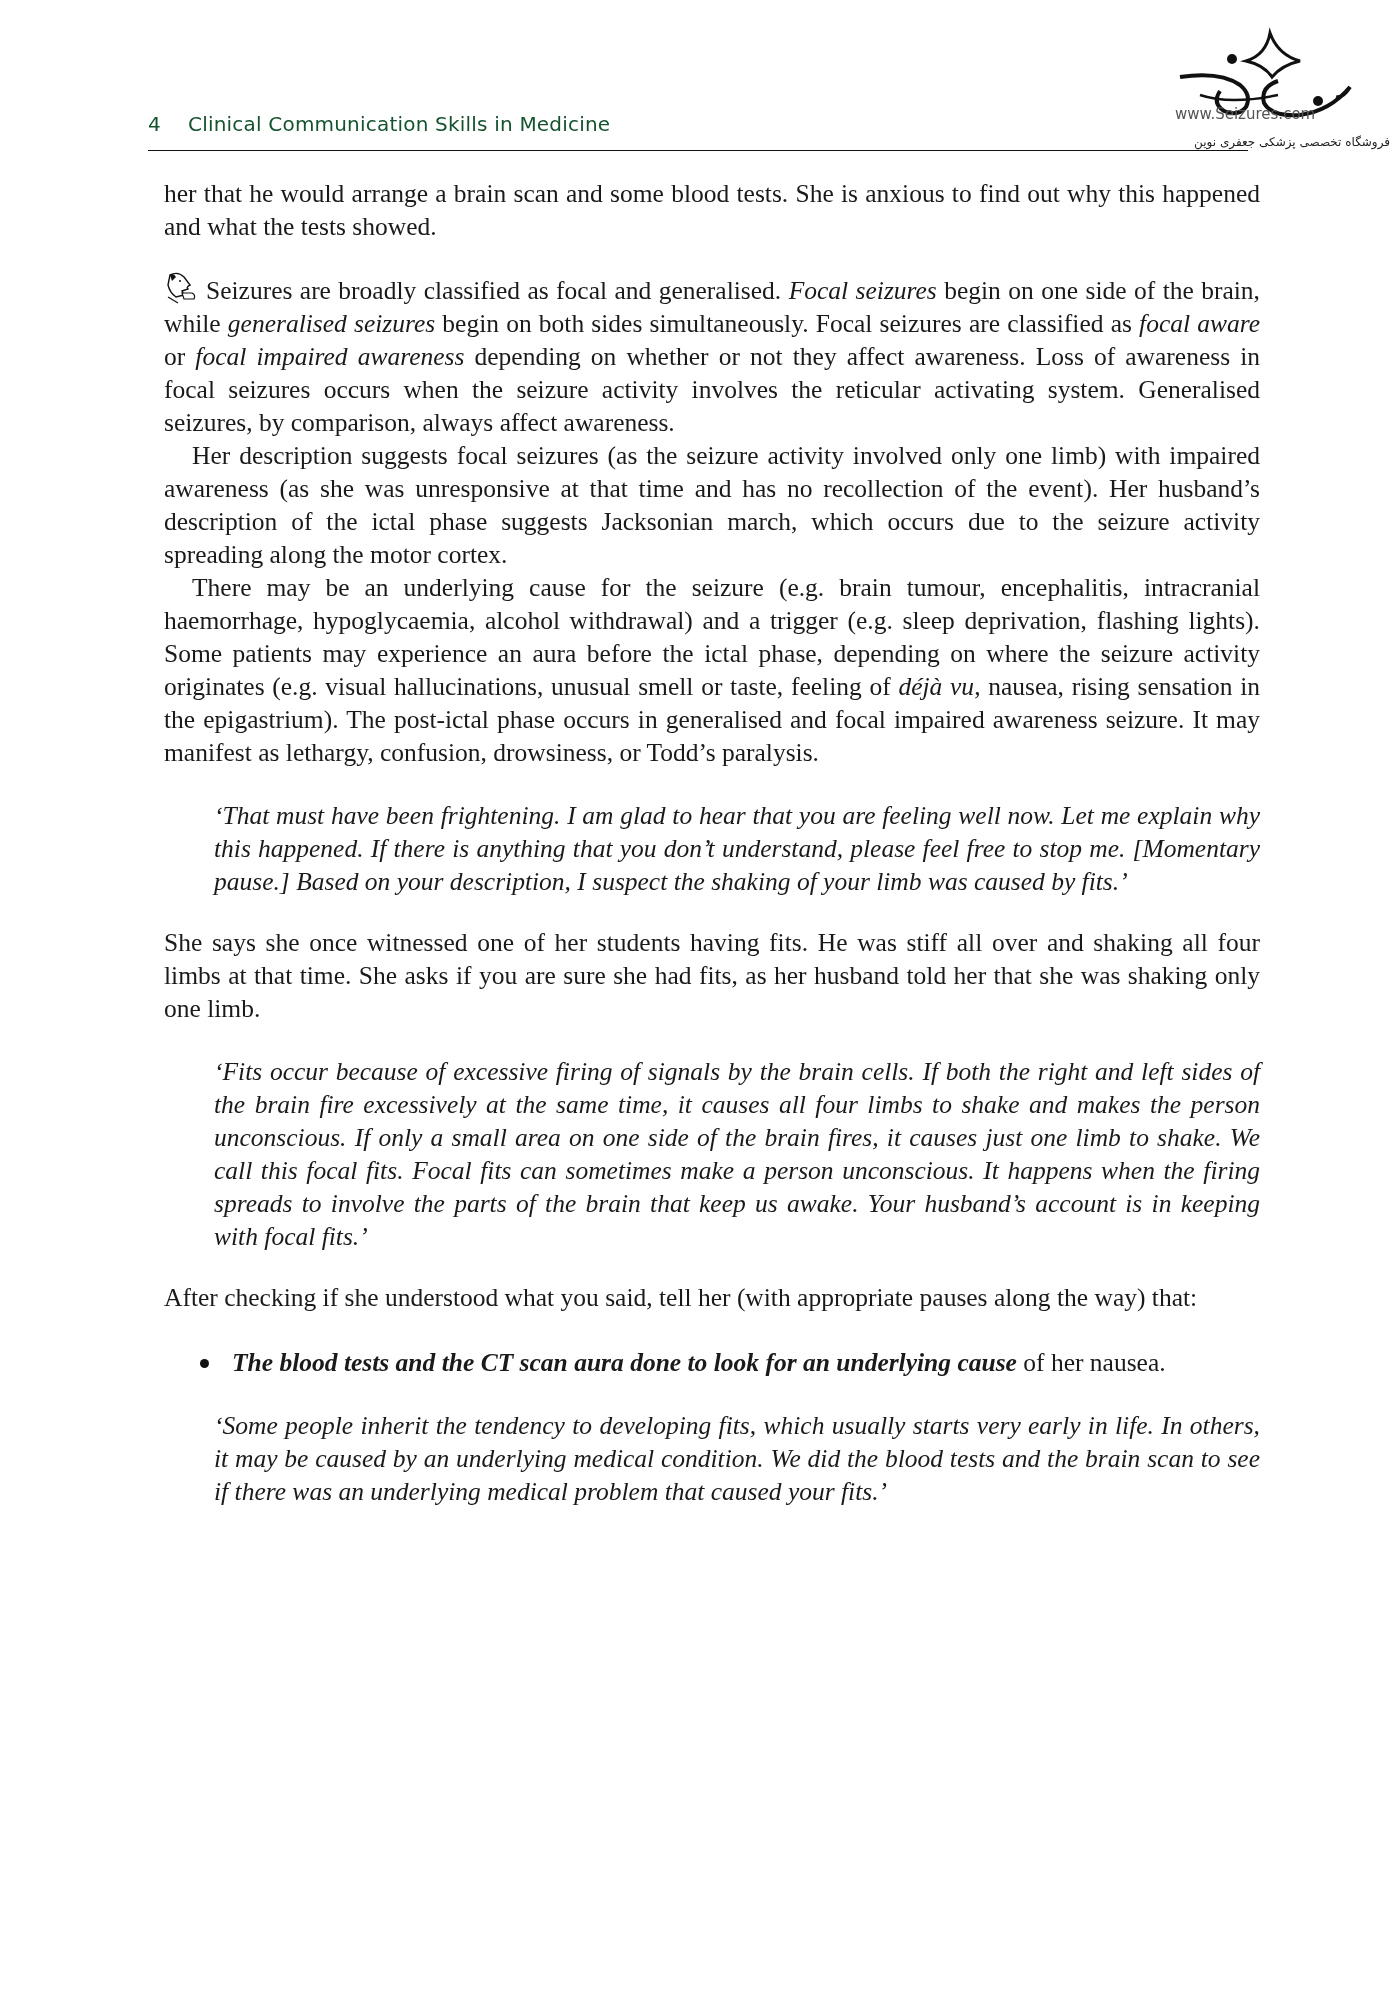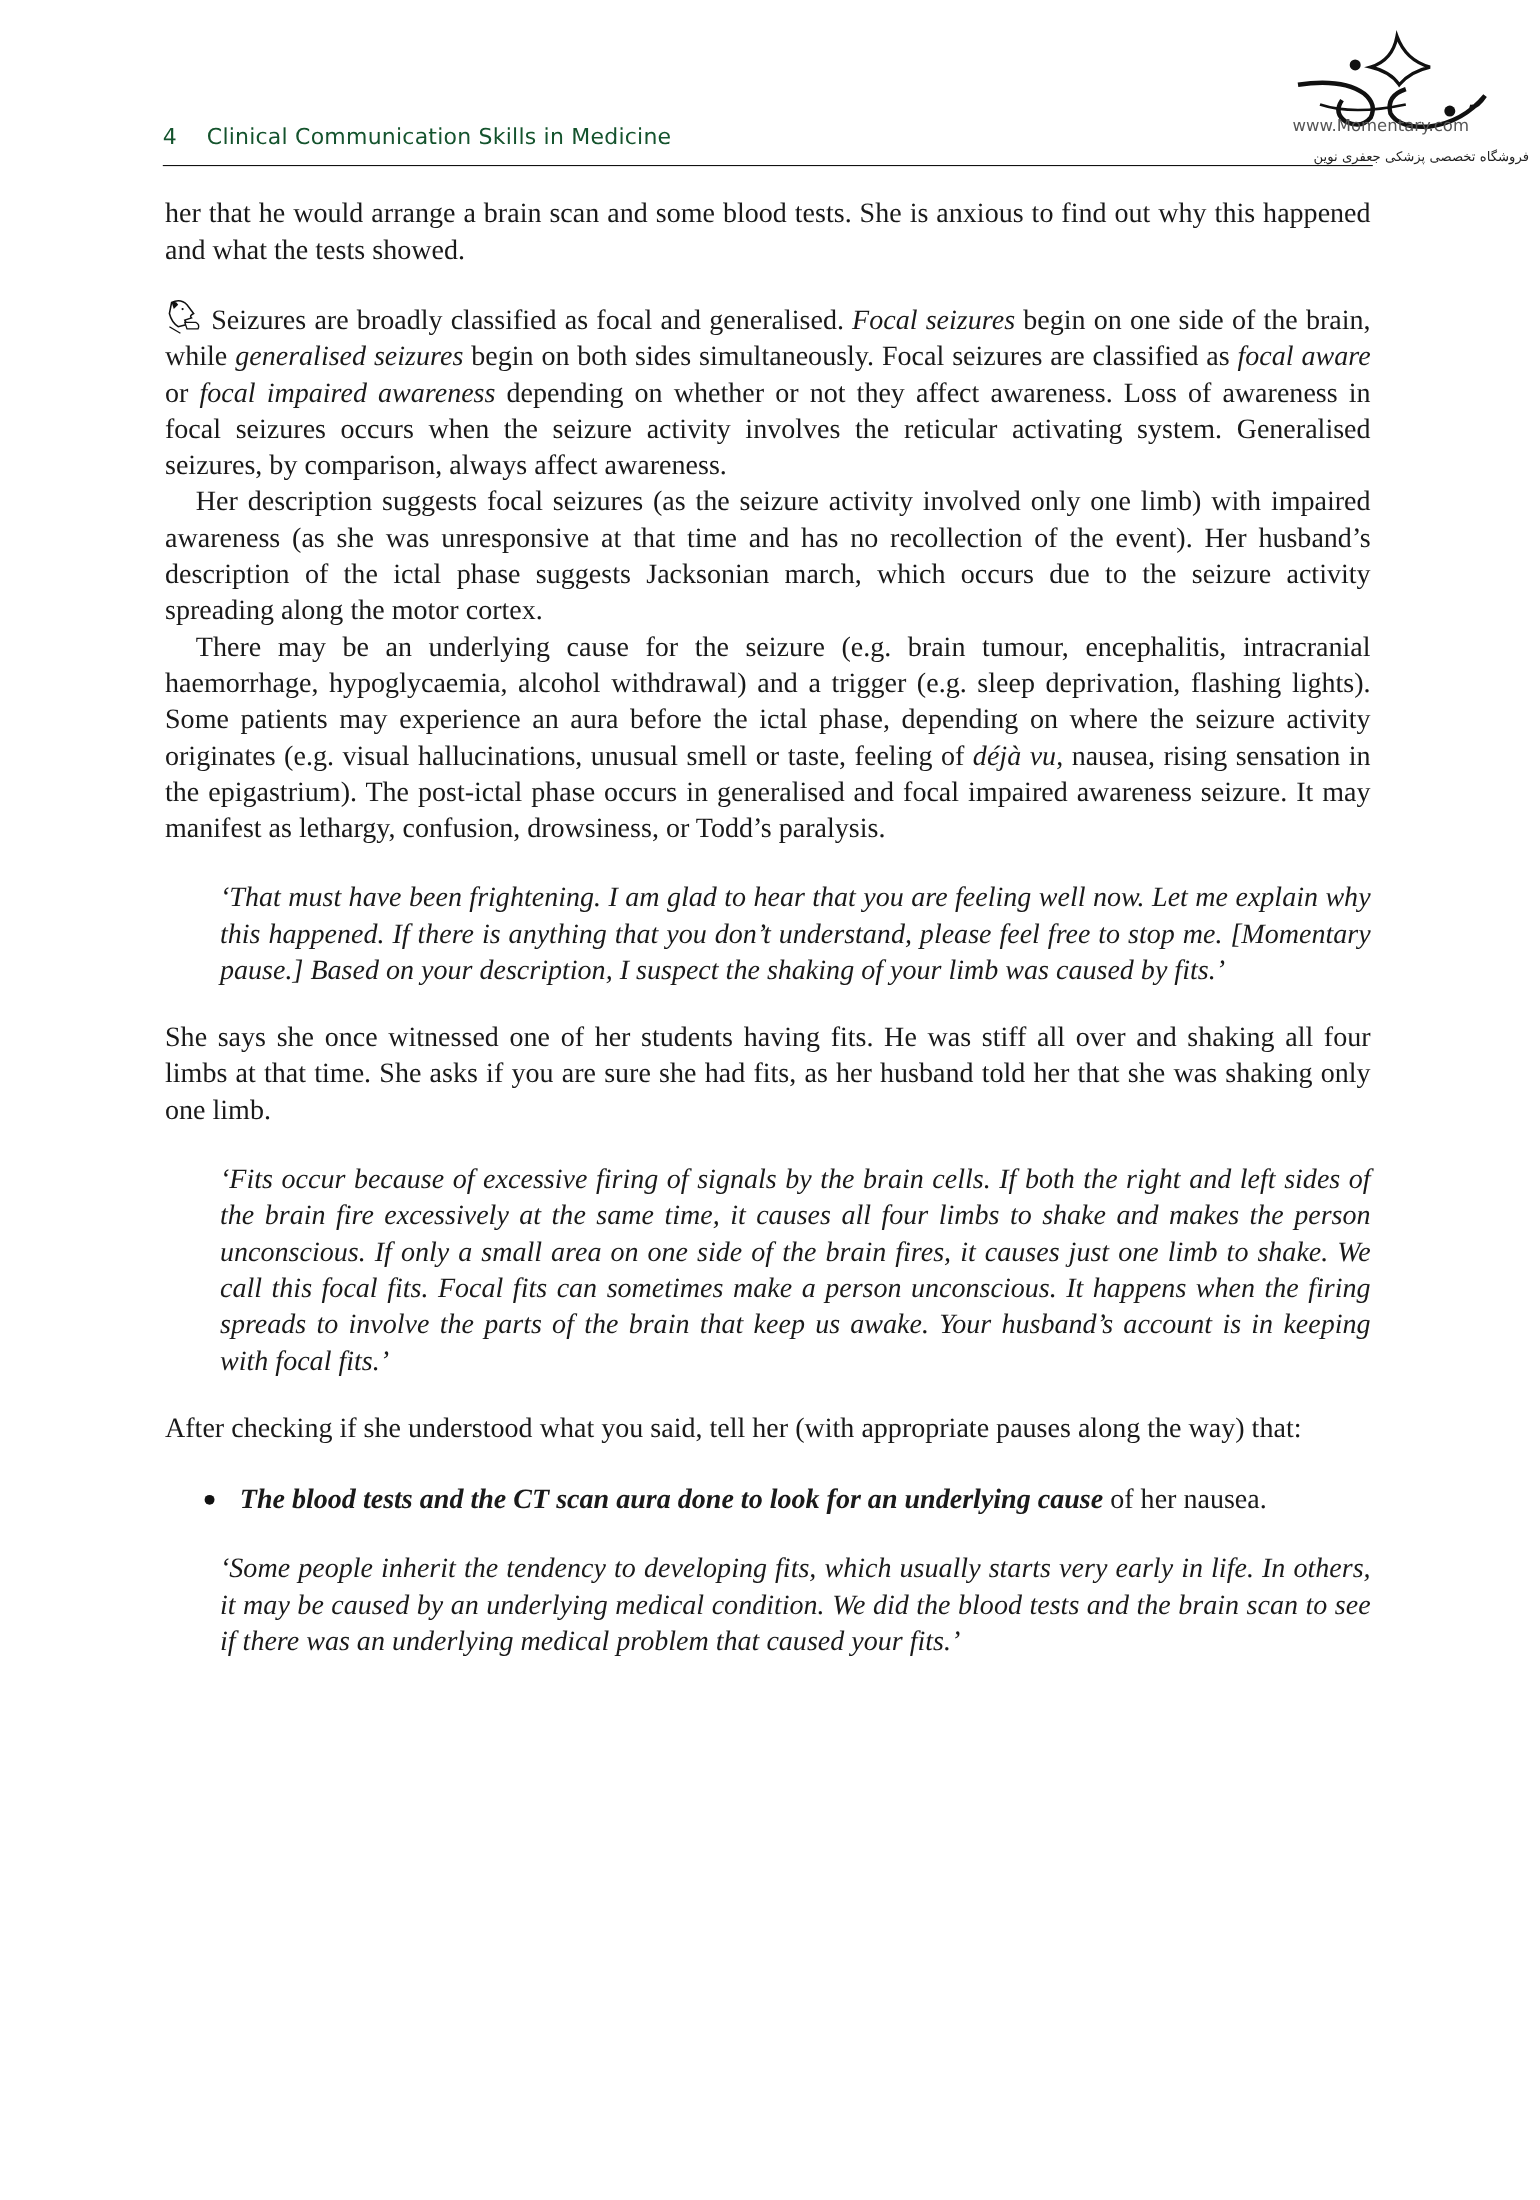--- a/index.html
+++ b/index.html
@@ -20,21 +20,21 @@
     position: absolute; left: 1175px; top: 105px;
     font-family: "DejaVu Sans", sans-serif; font-size: 15px; color: #555;
   }
   .logo-fa {
     position: absolute; left: 1140px; top: 135px; width: 250px; text-align: right;
     font-family: "DejaVu Sans", sans-serif; font-size: 12px; color: #222; direction: rtl;
   }
 
   
   .body {
-    position: absolute; left: 150px; top: 177px; width: 1096px;
+    position: absolute; left: 164px; top: 177px; width: 1096px;
     font-family: "Liberation Serif", serif; font-size: 25.5px; line-height: 33px;
     text-align: justify; color: #1a1a1a;
   }
   .body p { margin: 0; }
   .gap-md { margin-top: 28px !important; }
   .indent { text-indent: 28px; }
   .bullet { position: relative; padding-left: 68px; margin-top: 32px !important; }
   .bullet .dot {
     position: absolute; left: 36px; top: 13px; width: 9px; height: 9px; border-radius: 50%; background: #111;
   }
@@ -50,21 +50,21 @@
 <div class="page">
 
   <svg class="logo" viewBox="0 0 230 130">
     <path d="M110 8 Q118 30 140 36 Q122 40 112 52 Q104 40 86 36 Q106 30 110 8 Z" fill="none" stroke="#111" stroke-width="3"></path>
     <circle cx="72" cy="34" r="5" fill="#111"></circle>
     <path d="M20 52 Q60 46 80 60 Q92 70 86 82 Q78 92 64 86 Q52 78 60 66" fill="none" stroke="#111" stroke-width="4"></path>
     <path d="M118 56 Q100 62 104 78 Q112 92 140 90 Q170 86 190 62 Q182 74 176 72" fill="none" stroke="#111" stroke-width="4"></path>
     <circle cx="158" cy="76" r="5" fill="#111"></circle>
     <path d="M40 70 Q70 80 118 70" fill="none" stroke="#111" stroke-width="2.5"></path>
   </svg>
-  <div class="logo-url">www.Momentary.com</div>
+  <div class="logo-url">www.Seizures.com</div>
   <div class="logo-fa">فروشگاه تخصصی پزشکی جعفری نوین</div>
 
   <div class="running-head">
     <span class="page-number">4</span><span>Clinical Communication Skills in Medicine</span>
   </div>
   <div class="head-rule"></div>
 
   <div class="body">
 
     <p>her that he would arrange a brain scan and some blood tests. She is anxious to find out why this happened and what the tests showed.</p>

